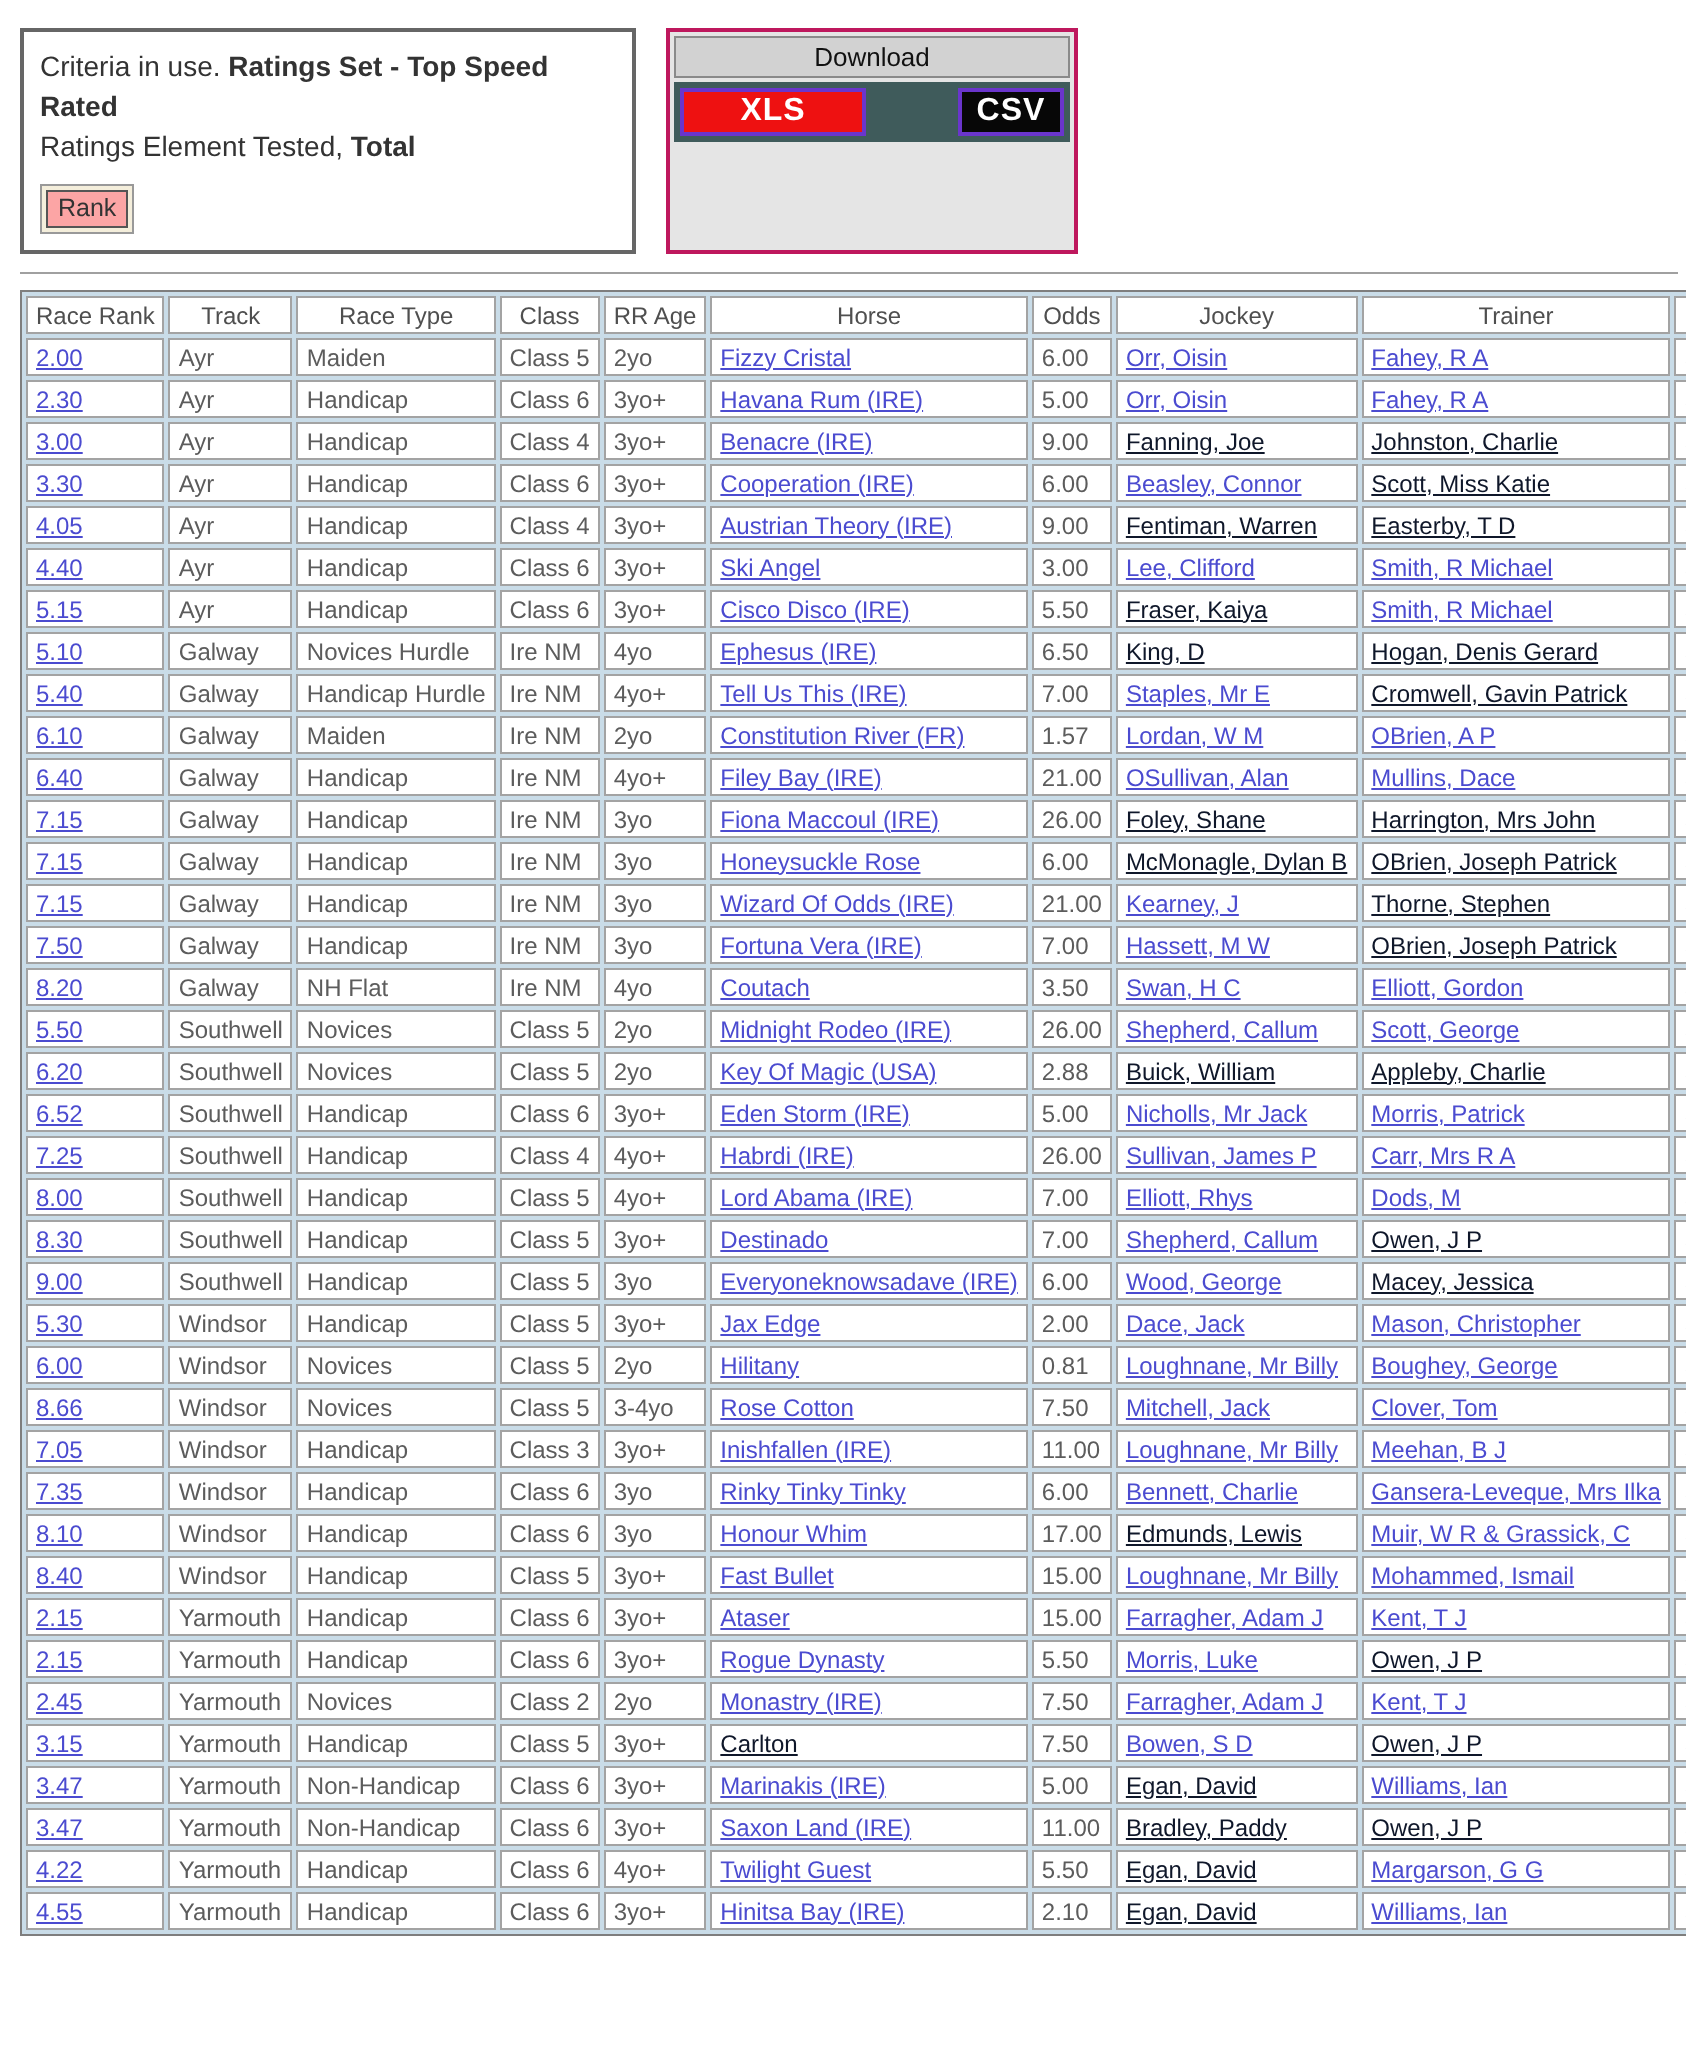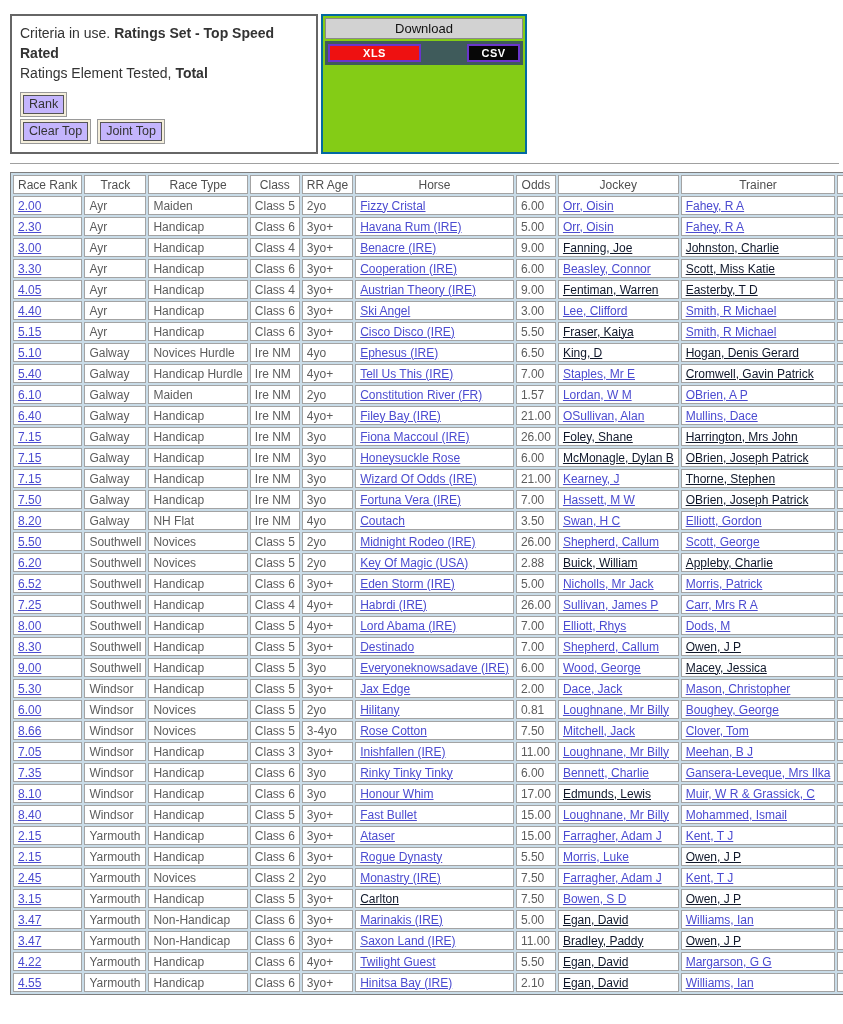--- a/index.html
+++ b/index.html
@@ -1,28 +1,28 @@
 <!DOCTYPE html>
 <html><head>
 <meta charset="utf-8">
 <style>
   html,body{margin:0;padding:0;background:#ffffff;font-family:"Liberation Sans","DejaVu Sans",sans-serif;}
   body{width:843px;min-height:1024px;box-sizing:border-box;padding:14px 0 20px 10px;}
 
   
-  .topbar{display:flex;align-items:stretch;gap:3px;}
+  .topbar{display:flex;align-items:stretch;gap:15px;}
   .criteria-box{width:308px;border:2px solid #666;padding:7px 8px 8px 8px;color:#333;font-size:14px;line-height:20px;box-sizing:border-box;}
   .btn-row{margin-top:9px;}
-  .beige-btn{display:inline-block;background:#c4b5fd;border:1px solid #555;box-shadow:0 0 0 2px #f4eedb,0 0 0 3px #999;
+  .beige-btn{display:inline-block;background:#fca5a5;border:1px solid #555;box-shadow:0 0 0 2px #f4eedb,0 0 0 3px #999;
     padding:1px 5px;font-size:12.5px;color:#333;font-family:inherit;cursor:pointer;margin:3px 5px 3px 3px;line-height:15px;}
-  .download-box{width:206px;border:2px solid #0369a1;box-sizing:border-box;background:#84cc16;}
+  .download-box{width:206px;border:2px solid #be185d;box-sizing:border-box;background:#e5e5e5;}
   .download-title{background:#d2d2d2;border:1px solid #8a8a8a;margin:2px;text-align:center;font-size:13px;color:#111;padding:2px 0;}
   .download-buttons{display:flex;margin:0 2px 0 2px;}
   .dl-cell{flex:1;background:#3f5b5b;padding:3px;}
-  .dl-btn{display:block;text-align:center;font-weight:bold;color:#fff;border:2px solid #6a35cc;padding:1px 0;font-size:11px;
+  .dl-btn{display:block;text-align:center;font-weight:bold;color:#fff;border:2px solid #6a35cc;padding:1px 0;font-size:16px;
     text-decoration:none;cursor:pointer;letter-spacing:0.5px;}
   .dl-btn.xls{background:#ee1111;}
   .dl-btn.csv{background:#070707;margin-left:40px;}
   .divider{border:none;border-top:1px solid #a0a0a0;margin:9px 4px 8px 0;}
 
   
   .race-table{border-collapse:separate;border-spacing:2px;background:#c9dce8;border:1px solid #7e7e7e;table-layout:fixed;
     font-size:12px;margin-top:2px;}
   .race-table th,.race-table td{background:#ffffff;border:1px solid #a3a3a3;padding:1px 4px;box-sizing:border-box;
     white-space:nowrap;overflow:hidden;height:19px;color:#5c5c5c;font-weight:normal;}
@@ -37,24 +37,20 @@
 <div class="topbar">
   <div class="criteria-box">
     <div>
       <span>Criteria in use.</span>
       <b>Ratings Set - Top Speed Rated</b><br>
       <span>Ratings Element Tested,</span>
       <b>Total</b>
     </div>
     <div class="btn-row">
       <button class="beige-btn">Rank</button>
-    </div>
-    <div class="btn-row" style="margin-top:2px;">
-      <button class="beige-btn">Clear Top</button>
-      <button class="beige-btn">Joint Top</button>
     </div>
   </div>
 
   <div class="download-box">
     <div class="download-title">Download</div>
     <div class="download-buttons">
       <div class="dl-cell">
         <a class="dl-btn xls">XLS</a>
       </div>
       <div class="dl-cell">

